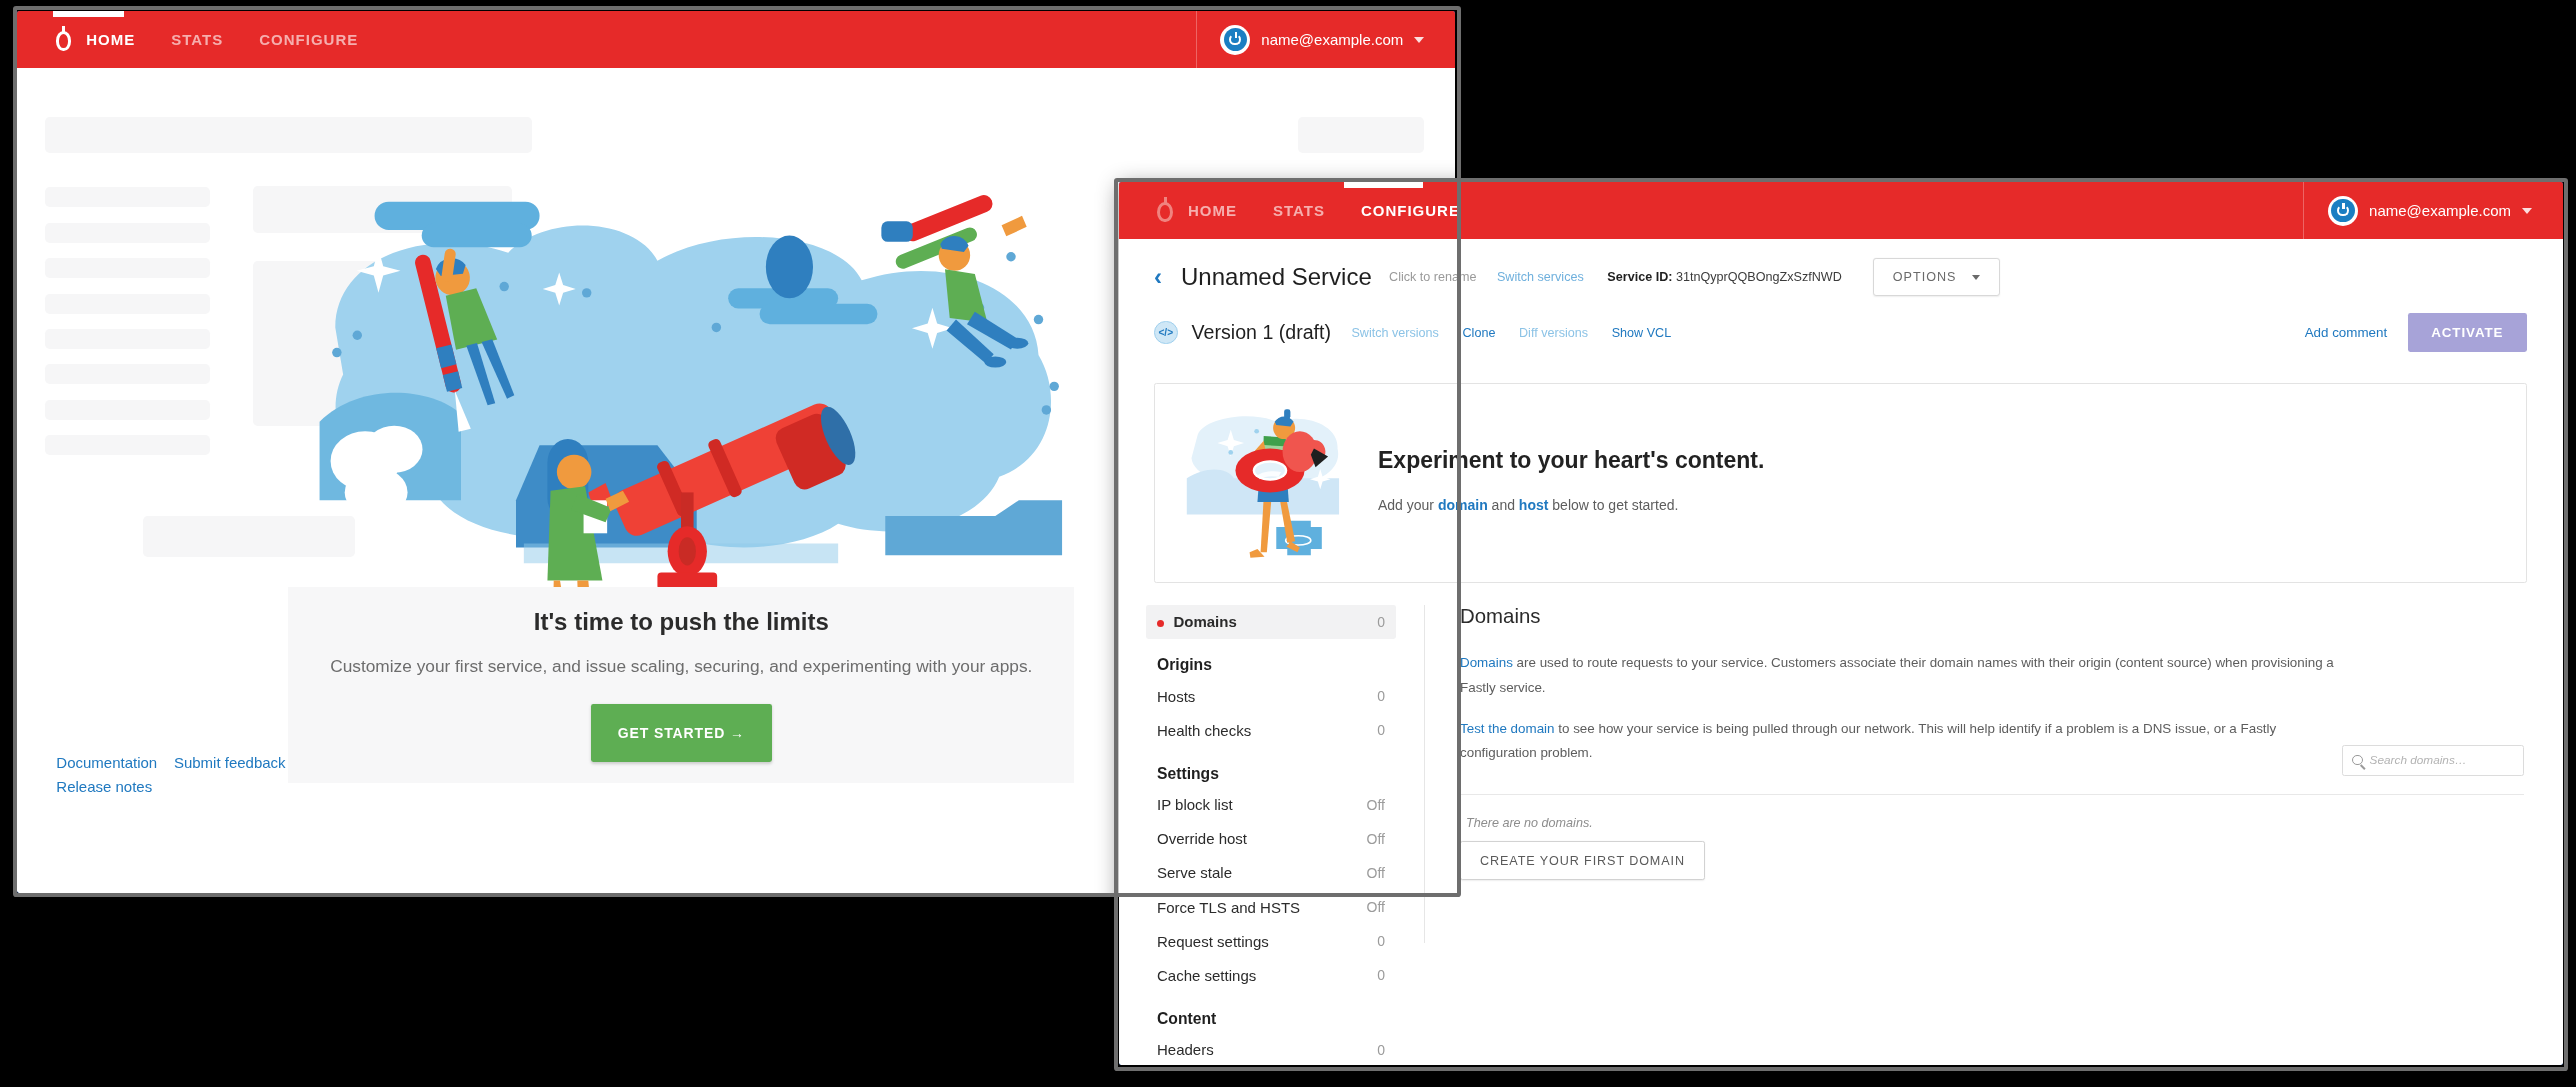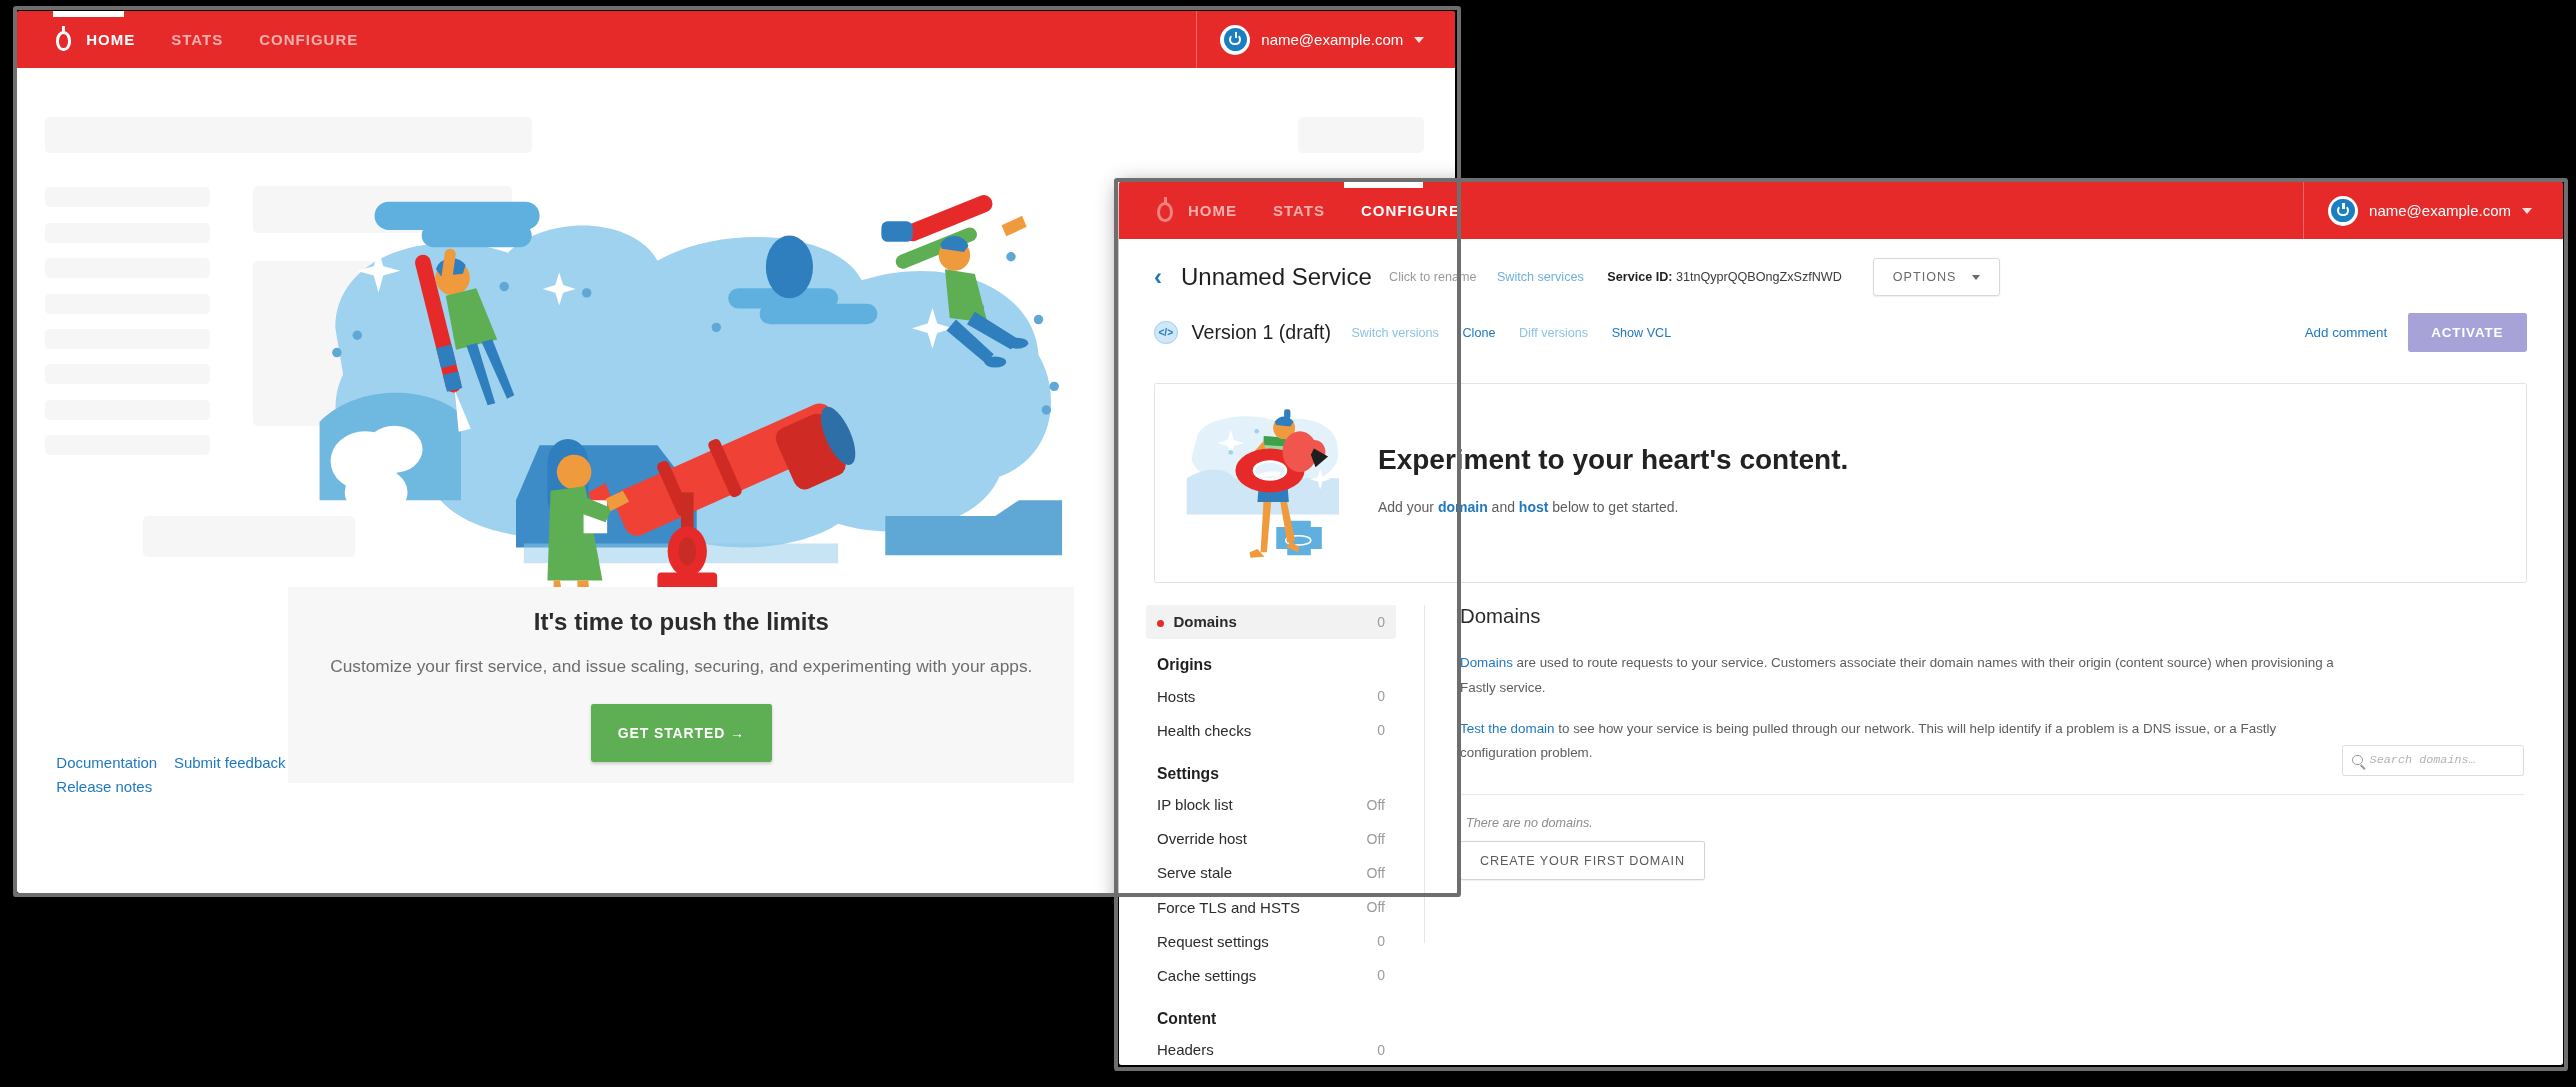--- a/index.html
+++ b/index.html
@@ -84,21 +84,21 @@
   .ver-actions { display:flex; align-items:center; }
   .ver-right { margin-left:auto; display:flex; align-items:center; gap:20.4px; }
   .addcomment { font-size:13.4px; color:#2079c0; cursor:pointer; }
   .btn-activate { background:#a7a3d8; color:#fff; border:none; border-radius:2.4px;
         font-size:13.4px; font-weight:bold; letter-spacing:0.9px; padding:11.8px 23.6px; cursor:pointer; }
 
   
   .banner { margin:31px 36px 0 35px; border:0.8px solid #e3e3e3; border-radius:2.4px;
             height:200px; display:flex; align-items:center; padding:0 27px; }
   .banner-text { margin-left:31px; }
-  .banner-h { font-size:28px; font-weight:bold; color:#222; margin-bottom:19px; }
+  .banner-h { font-size:23px; font-weight:bold; color:#222; margin-bottom:19px; }
   .banner-p { font-size:14px; color:#5d5d5d; line-height:1.85; }
   .banner-p b { color:#2079c0; }
   .banner-p a { color:#2079c0; text-decoration:none; }
 
   
   .cols { display:flex; margin-top:22px; height:338px; }
   .side { width:306px; padding:0 28px 0 27px; border-right:0.8px solid #e6e6e6; }
   .side-row { display:flex; justify-content:space-between; align-items:center;
               font-size:15px; padding:8.6px 11px; cursor:pointer; color:#2b2b2b; }
   .side-row.sel { background:#f2f2f3; border-radius:2.4px; font-weight:bold; }
@@ -110,21 +110,21 @@
   .main { flex:1; padding:0 39px 0 35px; position:relative; }
   .main-h { font-size:20.4px; color:#2b2b2b; margin-bottom:23.6px; }
   .main-p { font-size:13.4px; color:#5d5d5d; line-height:1.8; margin-bottom:17.3px; max-width:888px; }
   .main-p a { color:#2079c0; text-decoration:none; }
   .searchbox { position:absolute; right:39px; top:140px; width:182px; height:31px;
       border:0.8px solid #dcdcdc; border-radius:2.4px; display:flex; align-items:center;
       padding:0 9.4px; gap:7px; background:#fff; }
   .mag { width:10.2px; height:10.2px; border:1.6px solid #9a9a9a; border-radius:50%; position:relative; flex:none; }
   .mag:after{ content:""; position:absolute; right:-3.9px; bottom:-3.1px; width:5.5px; height:1.6px;
       background:#9a9a9a; transform:rotate(45deg); }
-  .search-ph { font-size:11.8px; color:#b3b3b3; font-style:italic;font-family:Liberation Mono, monospace; }
+  .search-ph { font-size:11.8px; color:#b3b3b3; font-style:italic; }
   .divider { position:absolute; left:35px; right:39px; top:189px; height:0.8px; background:#e8e8e8; }
   .nodomains { position:absolute; left:41px; top:211px; font-size:12.6px; color:#8d8d8d; font-style:italic; }
   .btn-create { position:absolute; left:35px; top:236px; background:#fff; border:0.8px solid #d2d2d2;
       border-radius:2.4px; padding:11.8px 19px; font-size:12.6px; letter-spacing:0.9px; color:#5a5a5a;
       cursor:pointer; box-shadow:0 0.8px 1.6px rgba(0,0,0,.07); }
 </style>
 </head>
 <body>
 
 <div class="stage">

